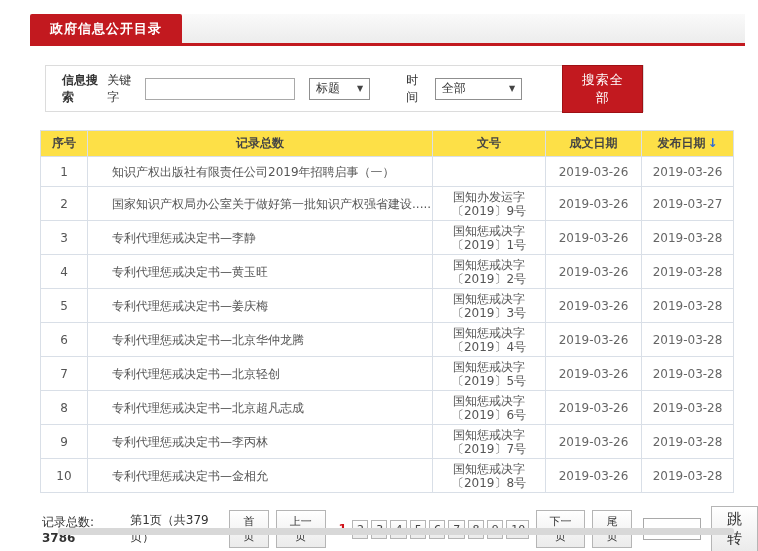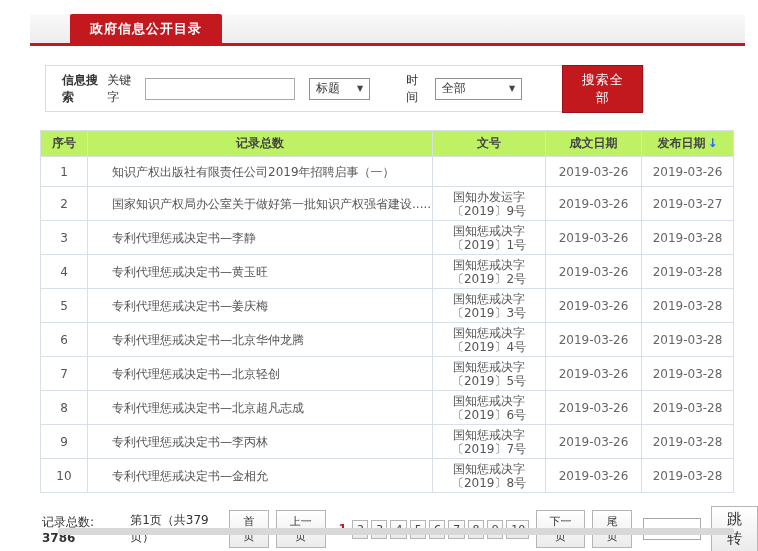--- a/index.html
+++ b/index.html
@@ -8,21 +8,21 @@
     width:758px; height:551px; background:#ffffff; overflow:hidden; position:relative;
     font-family:"DejaVu Sans","Liberation Sans",sans-serif; color:#444;
   }
   .page { padding-top:14px; }
 
   
   .tab-bar { margin:0 13px 0 30px; height:29px; display:flex; align-items:stretch;
              background:linear-gradient(#fafafa,#ececec); }
   .tab { background:#c2191f; color:#fff; font-size:13px; font-weight:bold;
          display:flex; align-items:center; padding:0 20px; letter-spacing:1px;
-         border-radius:2px 2px 0 0; cursor:pointer;margin-left:40px; }
+         border-radius:2px 2px 0 0; cursor:pointer; }
   .red-line { margin:0 13px 0 30px; height:3px; background:#c2191f; }
 
   
   .search-panel { margin:19px 0 0 45px; width:599px; height:47px; border:1px solid #dcdcdc;
                   background:#fff; display:flex; align-items:center; font-size:12px; color:#333; }
   .sp-label { font-weight:bold; margin-left:16px; }
   .kw-label { }
   .kw-input { width:150px; height:22px; border:1px solid #a9a9a9; margin-left:4px;
               font-size:12px; padding:0 4px; font-family:inherit; }
   .select { border:1px solid #8f8f8f; height:22px; display:flex; align-items:center;
@@ -31,21 +31,21 @@
   .time-label { margin-left:36px; }
   .select.time { width:92px; margin-left:6px; }
   .dd-arrow { font-size:8px; color:#444; }
   .search-btn { margin-left:40px; background:#c2191f; color:#fff; border:1px solid #9e1014;
                 font-size:13px; padding:5px 13px; cursor:pointer; font-family:inherit; letter-spacing:1px; }
 
   
   table.data-table { margin:18px 0 0 40px; width:693px; border-collapse:collapse;
                      table-layout:fixed; font-size:12px; color:#555; }
   .data-table th, .data-table td { border:1px solid #d9dfe7; }
-  .data-table th { background:#bef264; height:26px; font-weight:bold; color:#444;
+  .data-table th { background:#fde047; height:26px; font-weight:bold; color:#444;
                    font-size:12px; text-align:center; }
   .data-table td { padding:2px 4px; line-height:14px; text-align:center; overflow:hidden; }
   tr.row { height:34px; }
   tr.row-first { height:30px; }
   td.cell-title { text-align:left; padding-left:24px; white-space:nowrap; cursor:pointer; }
   td.cell-doc { white-space:pre-line; }
   td.cell-date, td.cell-pub { color:#666; }
   .sort-arrow { color:#2f6bd8; font-weight:bold; margin-left:2px; font-size:12px; }
 
   

